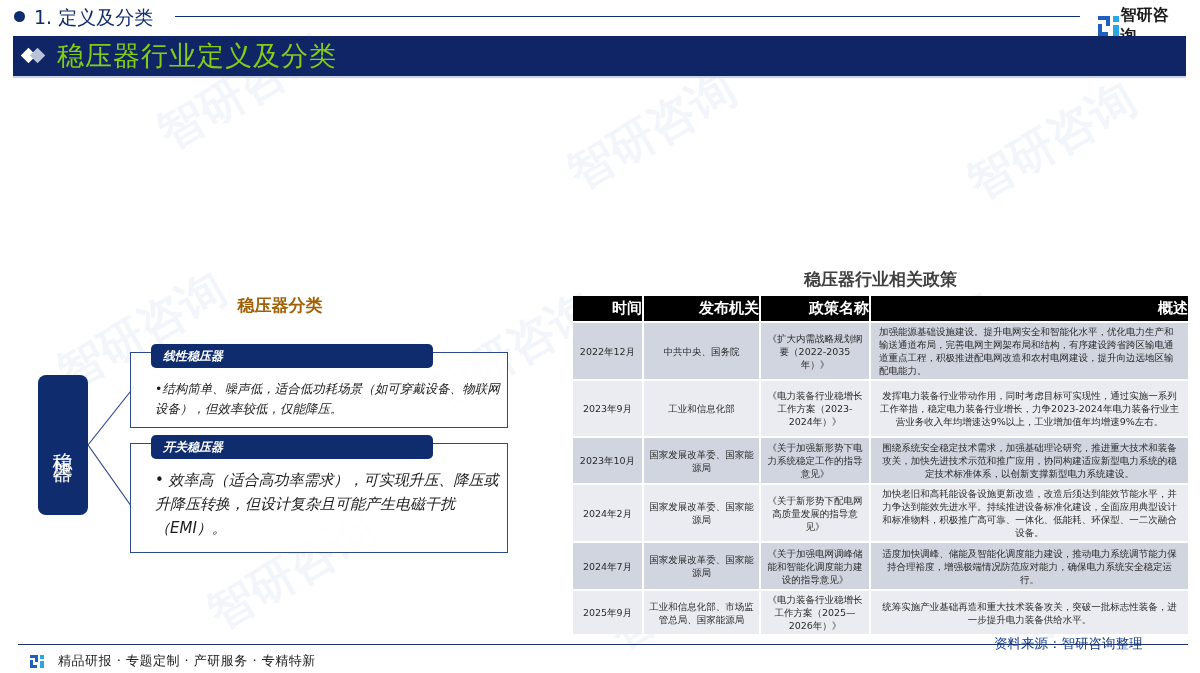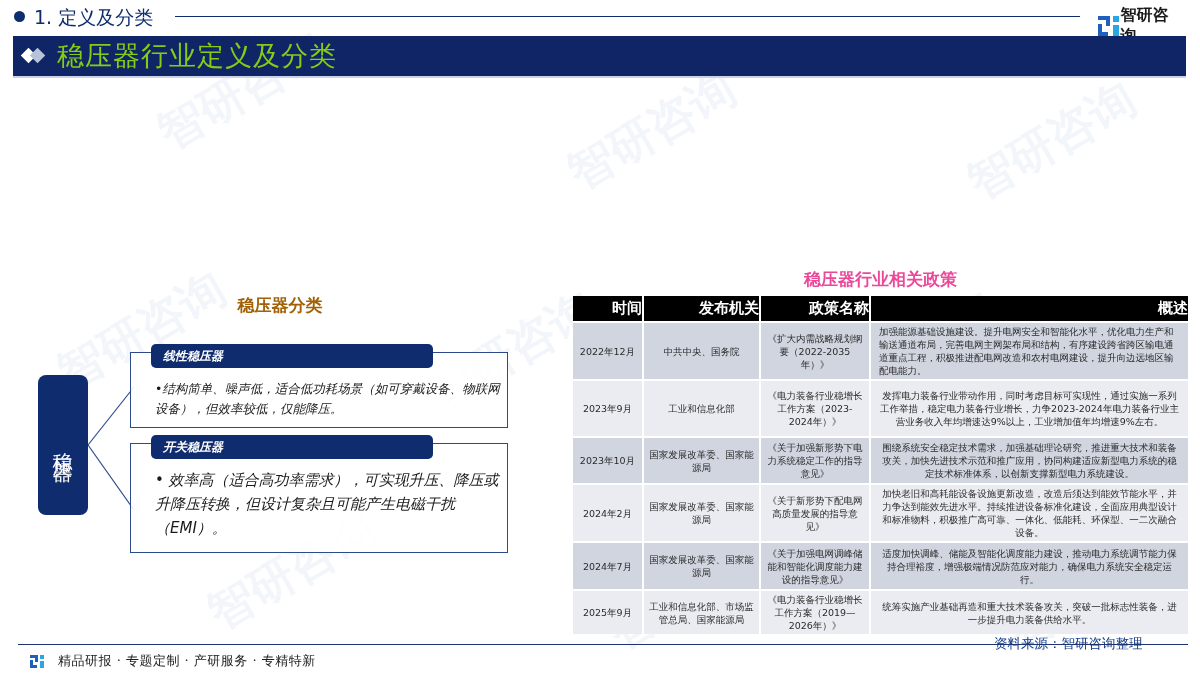--- a/index.html
+++ b/index.html
@@ -31,21 +31,21 @@
   .root span { color: #ffffff; font-size: 20px; writing-mode: vertical-rl; letter-spacing: 6px; line-height: 1; }
   .connector { position: absolute; left: 0; top: 0; z-index: 1; }
 
   .card { position: absolute; left: 130px; border: 1.5px solid #2c4a8c; background: rgba(255,255,255,0.9); z-index: 2; font-style: italic; }
   .card1 { top: 352px; width: 378px; height: 76px; }
   .card2 { top: 443px; width: 378px; height: 110px; }
   .card .head { position: absolute; left: 20px; top: -9px; width: 282px; height: 24px; background: #0f2c6e; border-radius: 5px; color: #ffffff; font-size: 12px; font-weight: bold; padding-left: 12px; line-height: 24px; }
   .card1 .body { position: absolute; left: 24px; top: 26px; width: 345px; font-size: 12.5px; line-height: 20px; color: #1a1a1a; }
   .card2 .body { position: absolute; left: 24px; top: 24px; width: 345px; font-size: 15px; line-height: 24px; color: #1a1a1a; }
 
-  .table-title { position: absolute; left: 573px; top: 268px; width: 615px; text-align: center; font-size: 17px; font-weight: bold; color: #ec4899; z-index: 2; }
+  .table-title { position: absolute; left: 573px; top: 268px; width: 615px; text-align: center; font-size: 17px; font-weight: bold; color: #404040; z-index: 2; }
   table.policy { position: absolute; left: 573px; top: 296px; width: 615px; border-collapse: collapse; z-index: 2; table-layout: fixed; }
   table.policy th { background: #000000; color: #ffffff; font-size: 15px; font-weight: bold; height: 26px; border-right: 2px solid #ffffff; text-align: right; margin-top: 29px; }
   table.policy th:last-child { border-right: none; }
   table.policy td { font-size: 9.5px; line-height: 13px; color: #2a2a2a; text-align: center; vertical-align: middle; border-right: 2px solid #ffffff; border-top: 2px solid #ffffff; padding: 2px 5px; }
   table.policy td:last-child { border-right: none; padding: 2px 8px; margin-left: 28px; }
   table.policy tr.odd td { background: #d0d5e0; }
   table.policy tr.even td { background: #eaecf1; }
   table.policy td.summary.left { text-align: left; }
 
   .source-rule { position: absolute; left: 880px; top: 644px; width: 75px; height: 1px; background: #0f2c6e; z-index: 2; }
@@ -165,21 +165,21 @@
     </tr>
     <tr class="odd" style="height:48px">
       <td>2024年7月</td>
       <td>国家发展改革委、国家能源局</td>
       <td>《关于加强电网调峰储能和智能化调度能力建设的指导意见》</td>
       <td class="summary">适度加快调峰、储能及智能化调度能力建设，推动电力系统调节能力保持合理裕度，增强极端情况防范应对能力，确保电力系统安全稳定运行。</td>
     </tr>
     <tr class="even" style="height:44px">
       <td>2025年9月</td>
       <td>工业和信息化部、市场监管总局、国家能源局</td>
-      <td>《电力装备行业稳增长工作方案（2019—2026年）》</td>
+      <td>《电力装备行业稳增长工作方案（2025—2026年）》</td>
       <td class="summary">统筹实施产业基础再造和重大技术装备攻关，突破一批标志性装备，进一步提升电力装备供给水平。</td>
     </tr>
   </tbody>
 </table>
 
 <div class="source-rule"></div>
 <div class="source">资料来源：智研咨询整理</div>
 
 <div class="footer-rule"></div>
 <div class="footer">

